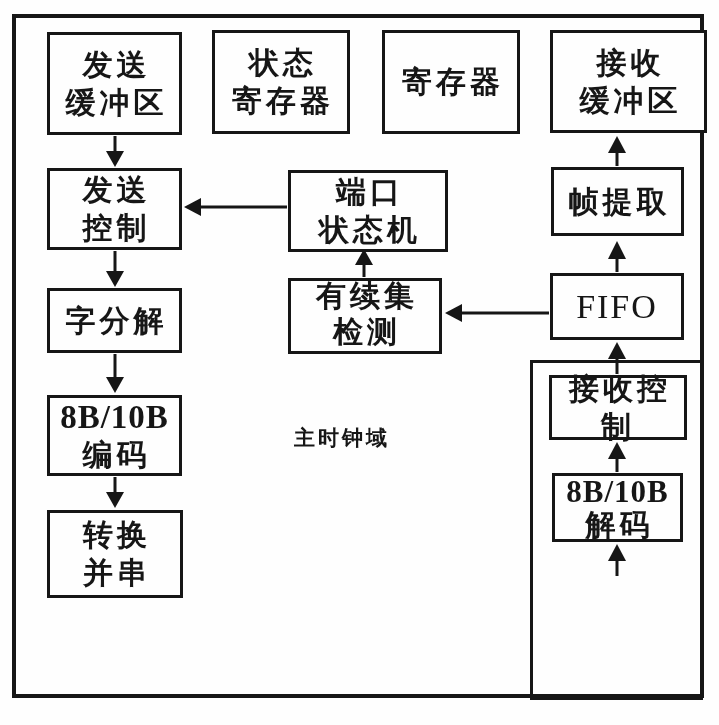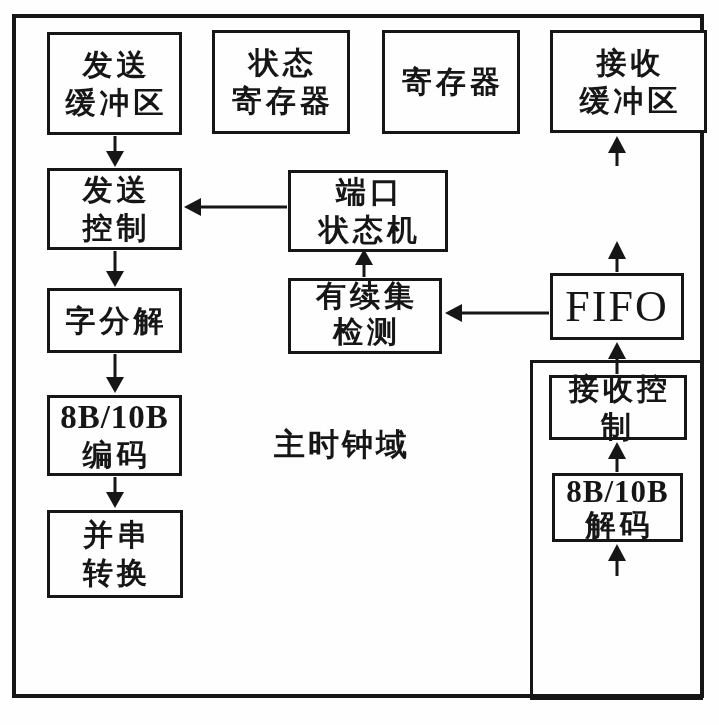--- a/index.html
+++ b/index.html
@@ -46,28 +46,28 @@
   }
   .box span { display: block; text-indent: 4px; }
   .box .latin {
     letter-spacing: 1px;
     text-indent: 0;
     font-size: 33px;
     font-weight: 600;
     text-align: right;
   }
   .box.fifo-box span {
-    font-size: 44px;
+    font-size: 34px;
     font-weight: 500;
     letter-spacing: 2px;
     text-indent: 0;
   }
   .floating-label {
     position: absolute;
-    font-size: 31px;
+    font-size: 21px;
     letter-spacing: 3px;
     font-weight: 600;
     text-align: center;
     z-index: 2;
   }
   svg.arrows {
     position: absolute;
     left: 0; top: 0;
     z-index: 1;
     pointer-events: none;
@@ -105,20 +105,23 @@
   <div class="box" style="left:47px; top:168px; width:135px; height:82px;">
     <span>发送</span>
     <span>控制</span>
   </div>
 
   <div class="box" style="left:288px; top:170px; width:160px; height:82px;">
     <span>端口</span>
     <span>状态机</span>
   </div>
 
+  <div class="box" style="left:551px; top:167px; width:133px; height:69px;">
+    <span>帧提取</span>
+  </div>
 
   <div class="box" style="left:47px; top:288px; width:135px; height:65px;text-align:right;">
     <span>字分解</span>
   </div>
 
   <div class="box" style="left:288px; top:278px; width:154px; height:76px; line-height:36px;font-family:Liberation Mono, monospace;">
     <span>有续集</span>
     <span>检测</span>
   </div>
 
@@ -129,22 +132,22 @@
   <div class="box" style="left:47px; top:395px; width:135px; height:81px; line-height:37px;">
     <span class="latin">8B/10B</span>
     <span>编码</span>
   </div>
 
   <div class="box" style="left:549px; top:375px; width:138px; height:65px;">
     <span>接收控制</span>
   </div>
 
   <div class="box" style="left:47px; top:510px; width:136px; height:88px;">
+    <span>转换</span>
     <span>并串</span>
-    <span>转换</span>
   </div>
 
   <div class="box" style="left:552px; top:473px; width:131px; height:69px; line-height:33px;">
     <span class="latin" style="font-size:31px;">8B/10B</span>
     <span>解码</span>
   </div>
 
 
   <div class="floating-label" style="left:262px; top:424px; width:160px;">主时钟域</div>
 

